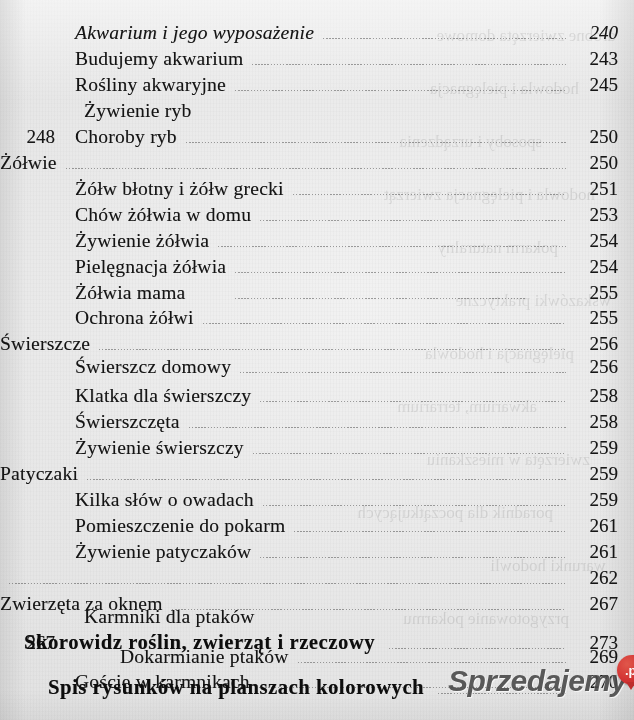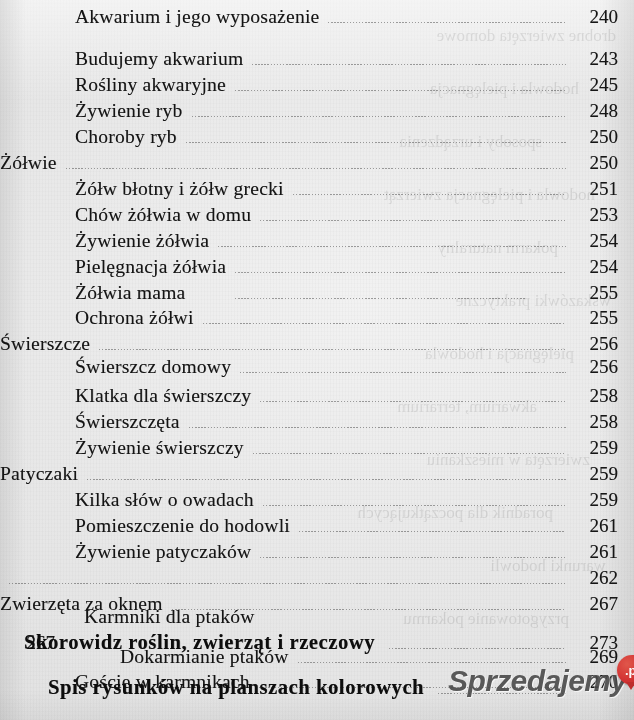--- a/index.html
+++ b/index.html
@@ -191,36 +191,36 @@
     <div class="bl" style="top: 238px; left: 76px;">pokarm naturalny</div>
     <div class="bl" style="top: 291px; left: 23px;">wskazówki praktyczne</div>
     <div class="bl" style="top: 344px; left: 60px;">pielęgnacja i hodowla</div>
     <div class="bl" style="top: 397px; left: 97px;">akwarium, terrarium</div>
     <div class="bl" style="top: 450px; left: 44px;">zwierzęta w mieszkaniu</div>
     <div class="bl" style="top: 503px; left: 81px;">poradnik dla początkujących</div>
     <div class="bl" style="top: 556px; left: 28px;">warunki hodowli</div>
     <div class="bl" style="top: 609px; left: 65px;">przygotowanie pokarmu</div>
   </div>
 <div id="content">
-    <div class="toc-row lvl1" style="top: 6px;">
+    <div class="toc-row lvl1" style="top: 22px; font-style: italic;">
       <span class="toc-label">Akwarium i jego wyposażenie</span>
       <span class="toc-leader"></span>
       <span class="toc-page">240</span>
     </div>
     <div class="toc-row lvl1" style="top: 47.95px;">
       <span class="toc-label">Budujemy akwarium</span>
       <span class="toc-leader"></span>
       <span class="toc-page">243</span>
     </div>
     <div class="toc-row lvl1" style="top: 73.9px;">
       <span class="toc-label">Rośliny akwaryjne</span>
       <span class="toc-leader"></span>
       <span class="toc-page">245</span>
     </div>
-    <div class="toc-row lvl1" style="top: 99.85px;">
+    <div class="toc-row lvl1" style="top: 99.85px; flex-direction: column;">
       <span class="toc-label">Żywienie ryb</span>
       <span class="toc-leader"></span>
       <span class="toc-page">248</span>
     </div>
     <div class="toc-row lvl1" style="top: 125.8px;">
       <span class="toc-label">Choroby ryb</span>
       <span class="toc-leader"></span>
       <span class="toc-page">250</span>
     </div>
     <div class="toc-row lvl0" style="top: 151.75px;">
@@ -287,21 +287,21 @@
       <span class="toc-label">Patyczaki</span>
       <span class="toc-leader"></span>
       <span class="toc-page">259</span>
     </div>
     <div class="toc-row lvl1" style="top: 489.1px;">
       <span class="toc-label">Kilka słów o owadach</span>
       <span class="toc-leader"></span>
       <span class="toc-page">259</span>
     </div>
     <div class="toc-row lvl1" style="top: 515.05px;">
-      <span class="toc-label">Pomieszczenie do hodowli</span>
+      <span class="toc-label">Pomieszczenie do pokarm</span>
       <span class="toc-leader"></span>
       <span class="toc-page">261</span>
     </div>
     <div class="toc-row lvl1" style="top: 541px;">
       <span class="toc-label">Żywienie patyczaków</span>
       <span class="toc-leader"></span>
       <span class="toc-page">261</span>
     </div>
     <div class="toc-row lvl0" style="top: 566.95px;">
       <span class="toc-leader"></span>

